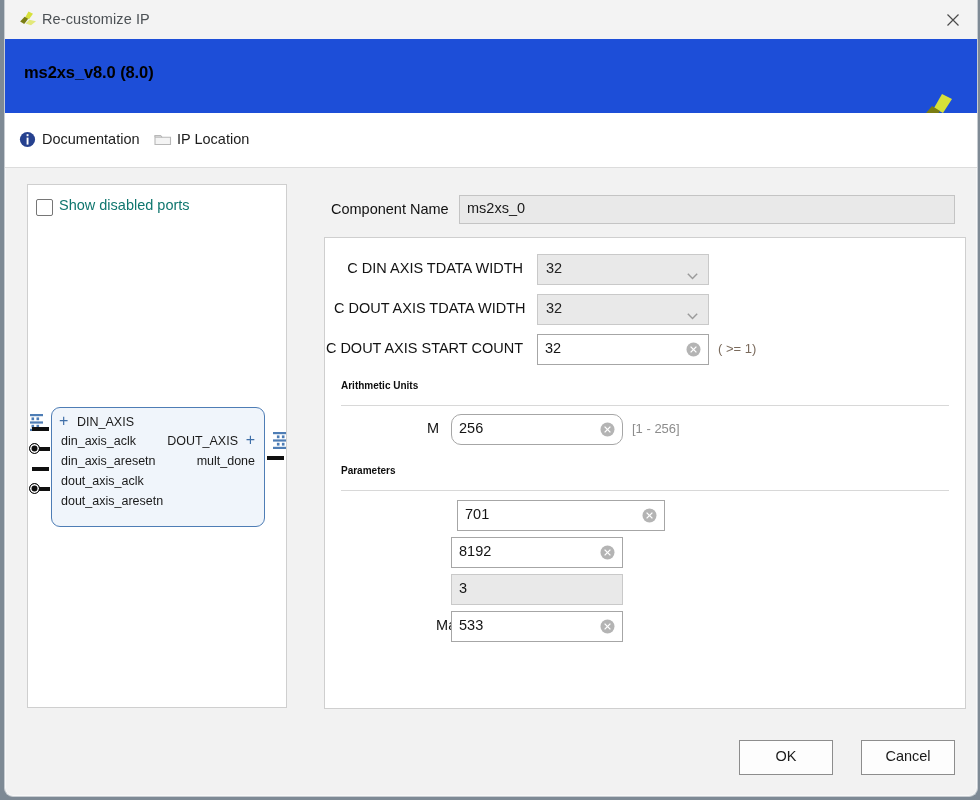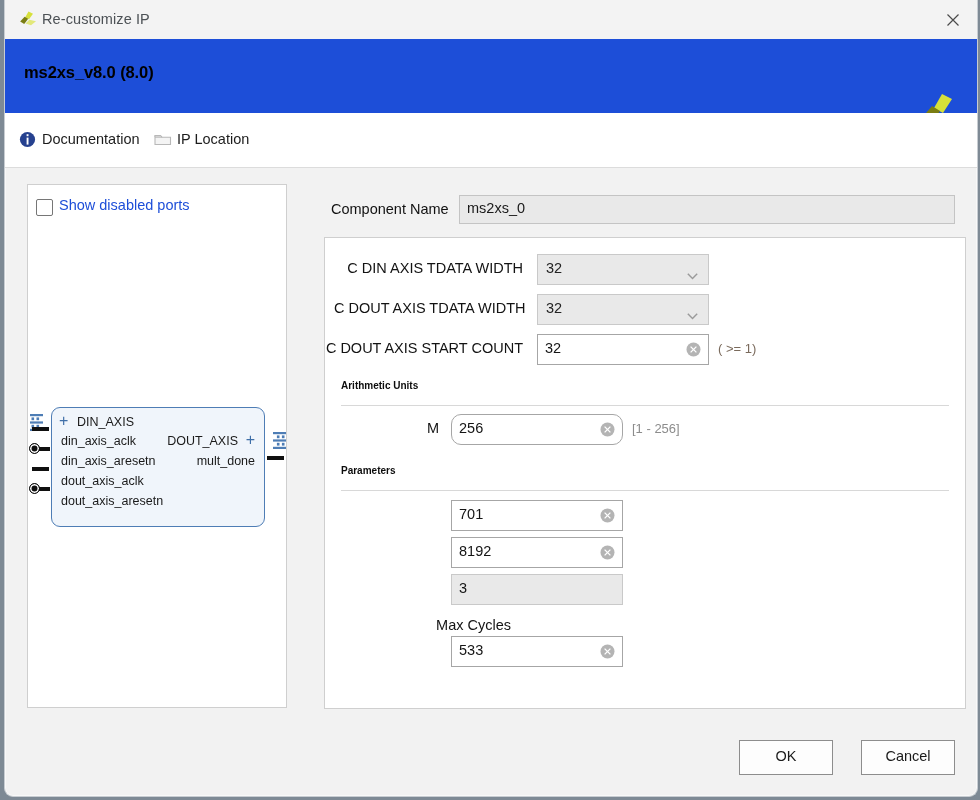--- a/index.html
+++ b/index.html
@@ -100,21 +100,21 @@
   }
   #show-ports-box {
     position: absolute; left: 0; top: 2px;
     width: 15px; height: 15px;
     border: 1px solid #767676;
     border-radius: 2px;
     background: #fff;
   }
   #show-ports-label {
     position: absolute; left: 23px; top: 0px;
-    font-size: 14.5px; color: #1d4ed8;
+    font-size: 14.5px; color: #0f766e;
     white-space: nowrap;
   }
 
   
   #ip-block {
     position: absolute; left: 23px; top: 222px;
     width: 212px; height: 118px;
     background: #f0f5fb;
     border: 1.5px solid #4e7db5;
     border-radius: 9px;
@@ -441,21 +441,21 @@
       <span class="hint hint-grey" style="left:307px; top:7px;">[1 - 256]</span>
     </div>
 
     <div class="sect" style="top:227px;">
       <span class="stext">Parameters</span>
       <span class="srule"></span>
     </div>
 
     <div class="frow" style="top:262px;">
       <span class="lbl" style="left: 0px; top: 6px; width: 186px; text-align: right;">N</span>
-      <div class="tinput" style="left:126px; top:0; width:170px;">
+      <div class="tinput" style="left:132px; top:0; width:170px;padding-left:36px;">
         <span class="tval">701</span>
         <span class="clear-ic">
           <svg width="15" height="15" viewBox="0 0 15 15">
             <circle cx="7.5" cy="7.5" r="7" fill="#b4b4b4"></circle>
             <path d="M4.6 4.6 L10.4 10.4 M10.4 4.6 L4.6 10.4" stroke="#fff" stroke-width="1.3"></path>
           </svg>
         </span>
       </div>
     </div>
 
@@ -474,21 +474,21 @@
 
     <div class="frow" style="top:336px;">
       <span class="lbl" style="left: 0px; top: 6px; width: 186px; text-align: right;">P</span>
       <div class="tinput disabled" style="left:126px; top:0; width:170px;">
         <span class="tval">3</span>
       </div>
     </div>
 
     <div class="frow" style="top:373px;">
       <span class="lbl" style="left: 0px; top: 6px; width: 186px; text-align: right;">Max Cycles</span>
-      <div class="tinput" style="left:126px; top:0; width:170px;margin-top:25px;">
+      <div class="tinput" style="left:126px; top:0; width:170px;">
         <span class="tval">533</span>
         <span class="clear-ic">
           <svg width="15" height="15" viewBox="0 0 15 15">
             <circle cx="7.5" cy="7.5" r="7" fill="#b4b4b4"></circle>
             <path d="M4.6 4.6 L10.4 10.4 M10.4 4.6 L4.6 10.4" stroke="#fff" stroke-width="1.3"></path>
           </svg>
         </span>
       </div>
     </div>
 

